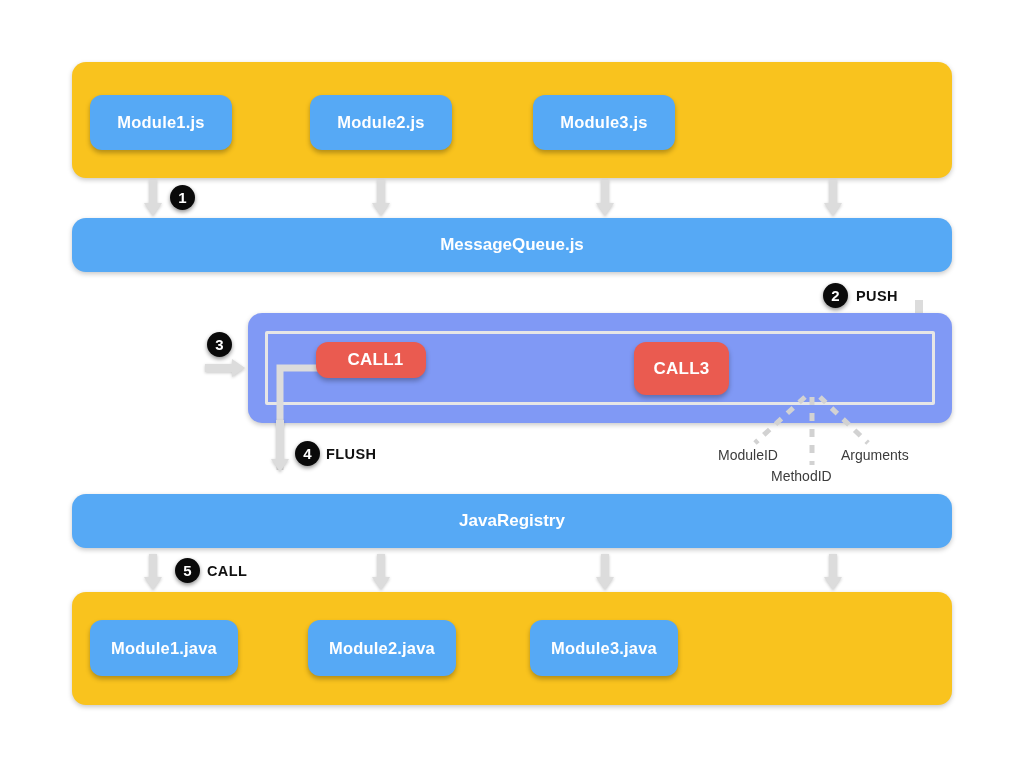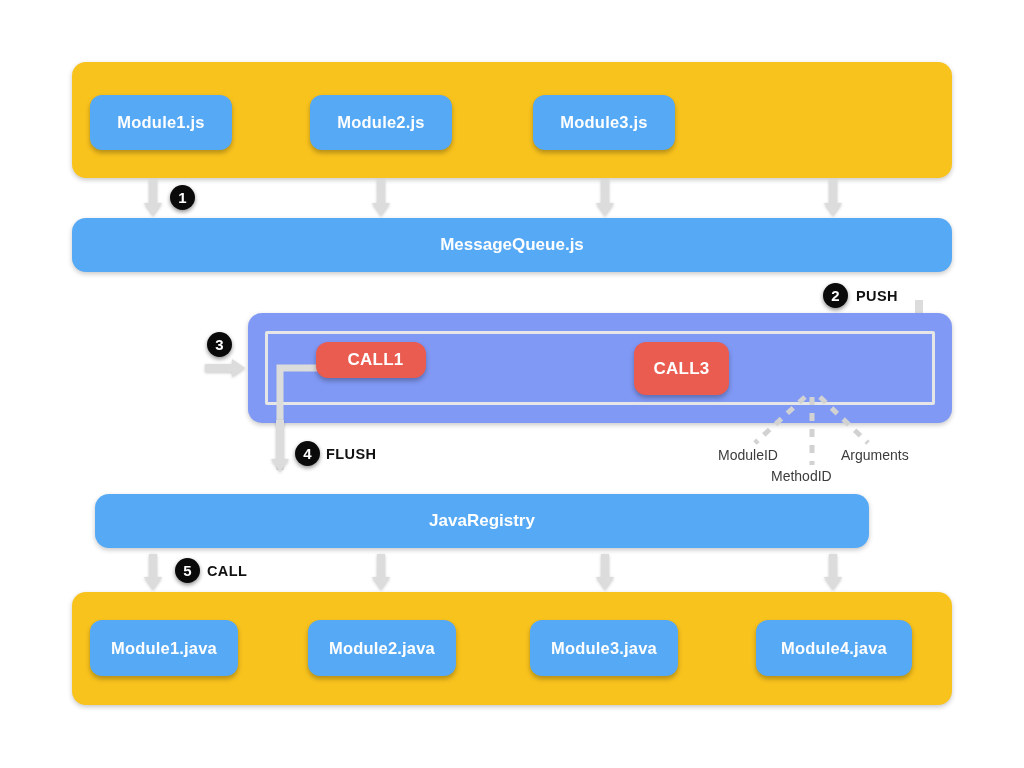--- a/index.html
+++ b/index.html
@@ -247,21 +247,21 @@
 
   <svg class="connector-svg" style="left:700px; top:395px; width:240px; height:55px;" viewBox="0 0 240 55">
     <line x1="105" y1="2" x2="55" y2="48" stroke="#D2D2D2" stroke-width="5" stroke-dasharray="8,8"></line>
     <line x1="112" y1="2" x2="112" y2="70" stroke="#D2D2D2" stroke-width="5" stroke-dasharray="8,8"></line>
     <line x1="120" y1="2" x2="168" y2="48" stroke="#D2D2D2" stroke-width="5" stroke-dasharray="8,8"></line>
   </svg>
   <div class="callout-label" style="left:718px; top:447px;">ModuleID</div>
   <div class="callout-label" style="left:771px; top:468px;">MethodID</div>
   <div class="callout-label" style="left:841px; top:447px;">Arguments</div>
 
-  <div class="band band-blue" style="left:72px; top:494px; width:774px; height:54px;margin-left:23px;">
+  <div class="band band-blue" style="left:72px; top:494px; width:880px; height:54px;">
     <span class="band-label">JavaRegistry</span>
   </div>
 
   <div class="arrow-down" style="left:144px; top:554px; height:36px;">
     <div class="shaft" style="height:23px;"></div>
     <div class="head" style="top:23px;"></div>
   </div>
   <div class="arrow-down" style="left:372px; top:554px; height:36px;">
     <div class="shaft" style="height:23px;"></div>
     <div class="head" style="top:23px;"></div>
@@ -284,17 +284,14 @@
 
   <div class="chip chip-blue" style="left:90px; top:620px; width:148px; height:56px;">
     <span>Module1.java</span>
   </div>
   <div class="chip chip-blue" style="left:308px; top:620px; width:148px; height:56px;">
     <span>Module2.java</span>
   </div>
   <div class="chip chip-blue" style="left:530px; top:620px; width:148px; height:56px;">
     <span>Module3.java</span>
   </div>
-  <div class="chip chip-blue" style="left:756px; top:620px; width:156px; height:56px;">
-    <span>Module4.java</span>
-  </div>
 
 </div>
 
 </body></html>

